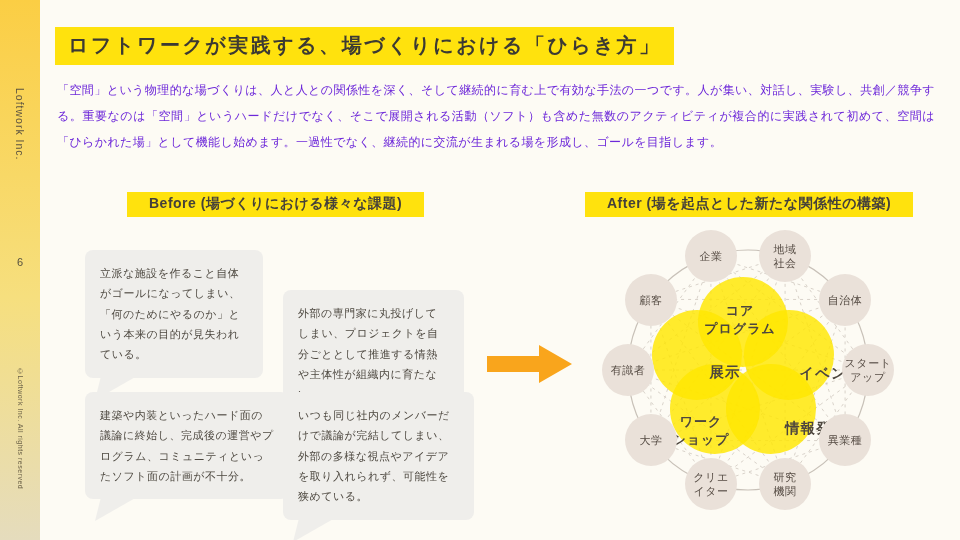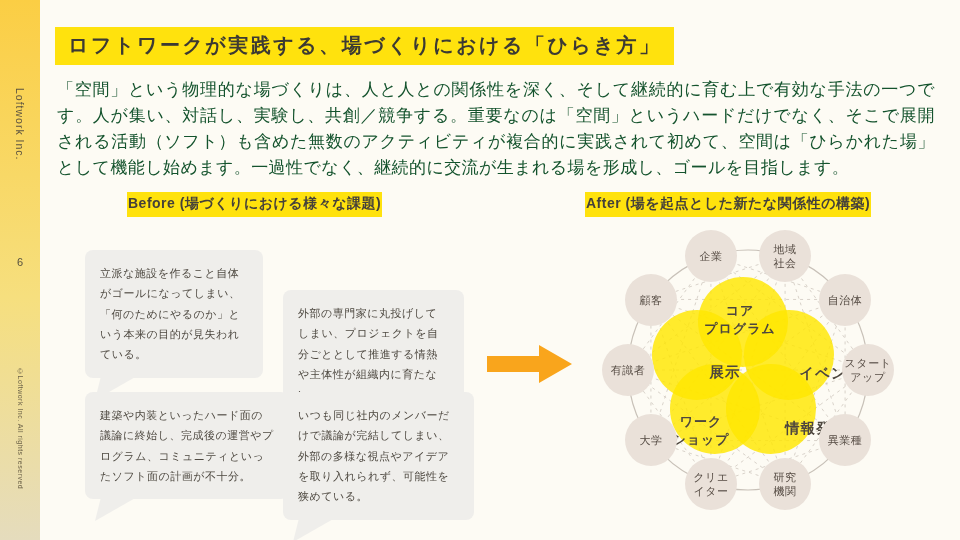--- a/index.html
+++ b/index.html
@@ -35,28 +35,28 @@
   
   .slide-title {
     position:absolute; left:55px; top:27px;
     background:var(--highlight,#FFE20D);
     padding:5px 13px 6px;
     font-size:20px; font-weight:bold; letter-spacing:2.5px; color:#3C3A33;
     white-space:nowrap;
   }
   .intro {
     position:absolute; left:57px; top:77px; width:878px;
-    font-size:17px; line-height:26px; letter-spacing:.4px;
-    color:#14532d; text-align:justify;
+    font-size:12px; line-height:26px; letter-spacing:.4px;
+    color:#6d28d9; text-align:justify;
   }
   
   .section-heading {
     position:absolute; top:192px;
     background:var(--highlight,#FFE20D);
-    padding:3px 1px 4px;
+    padding:3px 22px 4px;
     font-size:14px; font-weight:600; letter-spacing:.5px; color:#45413A;
     white-space:nowrap;
   }
   .heading-before { left:127px; }
   .heading-after  { left:585px; }
   
   .bubble {
     position:absolute;
     background:var(--bubble,#EFEEEB);
     border-radius:8px;

